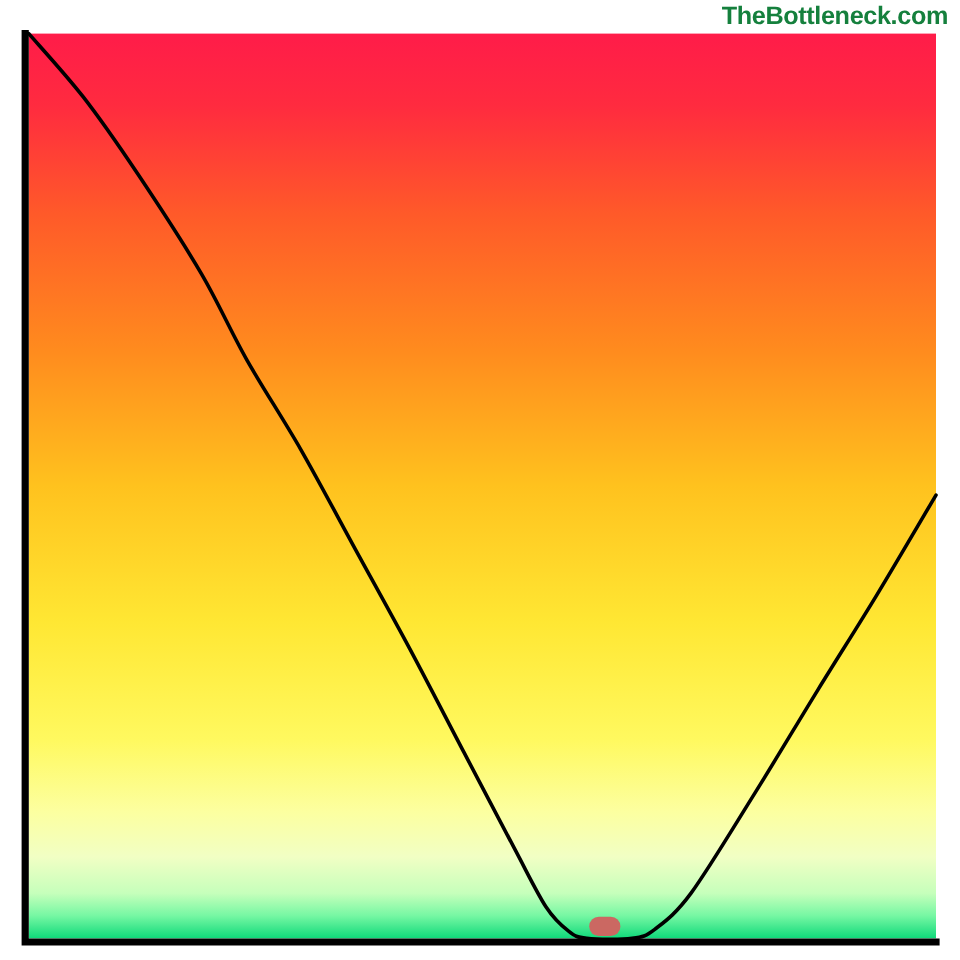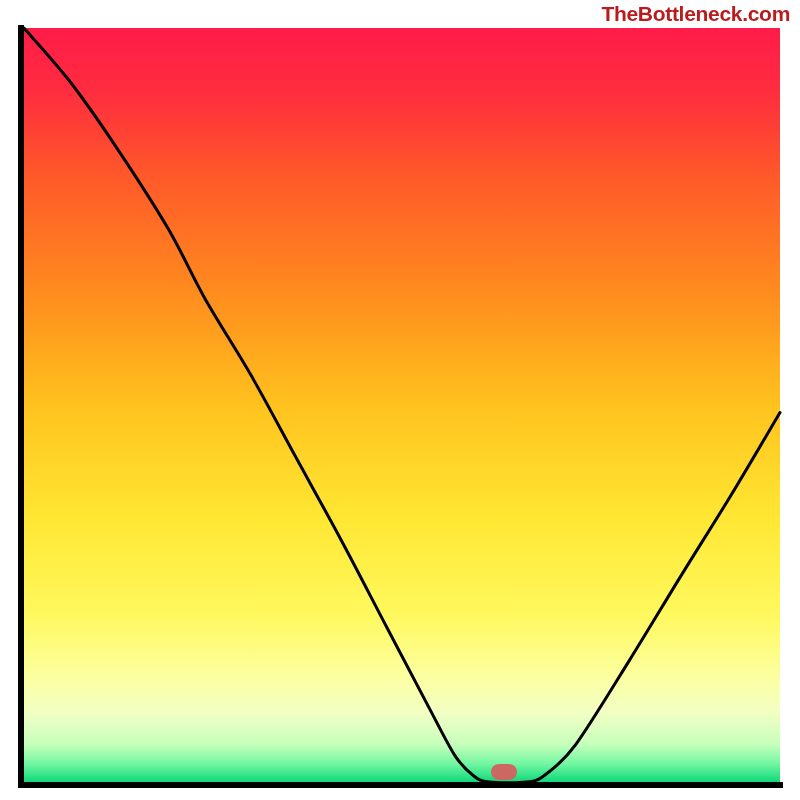--- a/index.html
+++ b/index.html
@@ -15,21 +15,21 @@
     width: 800px;
     height: 800px;
   }
   .attribution {
     position: absolute;
     top: 2px;
     right: 10px;
     font-family: Arial, Helvetica, sans-serif;
     font-size: 21px;
     font-weight: bold;
-    color: #b91c1c;
+    color: #15803d;
     letter-spacing: -0.3px;
   }
   .plot {
     position: absolute;
     left: 18px;
     top: 28px;
     width: 762px;
     height: 760px;
   }
   .plot-inner {

